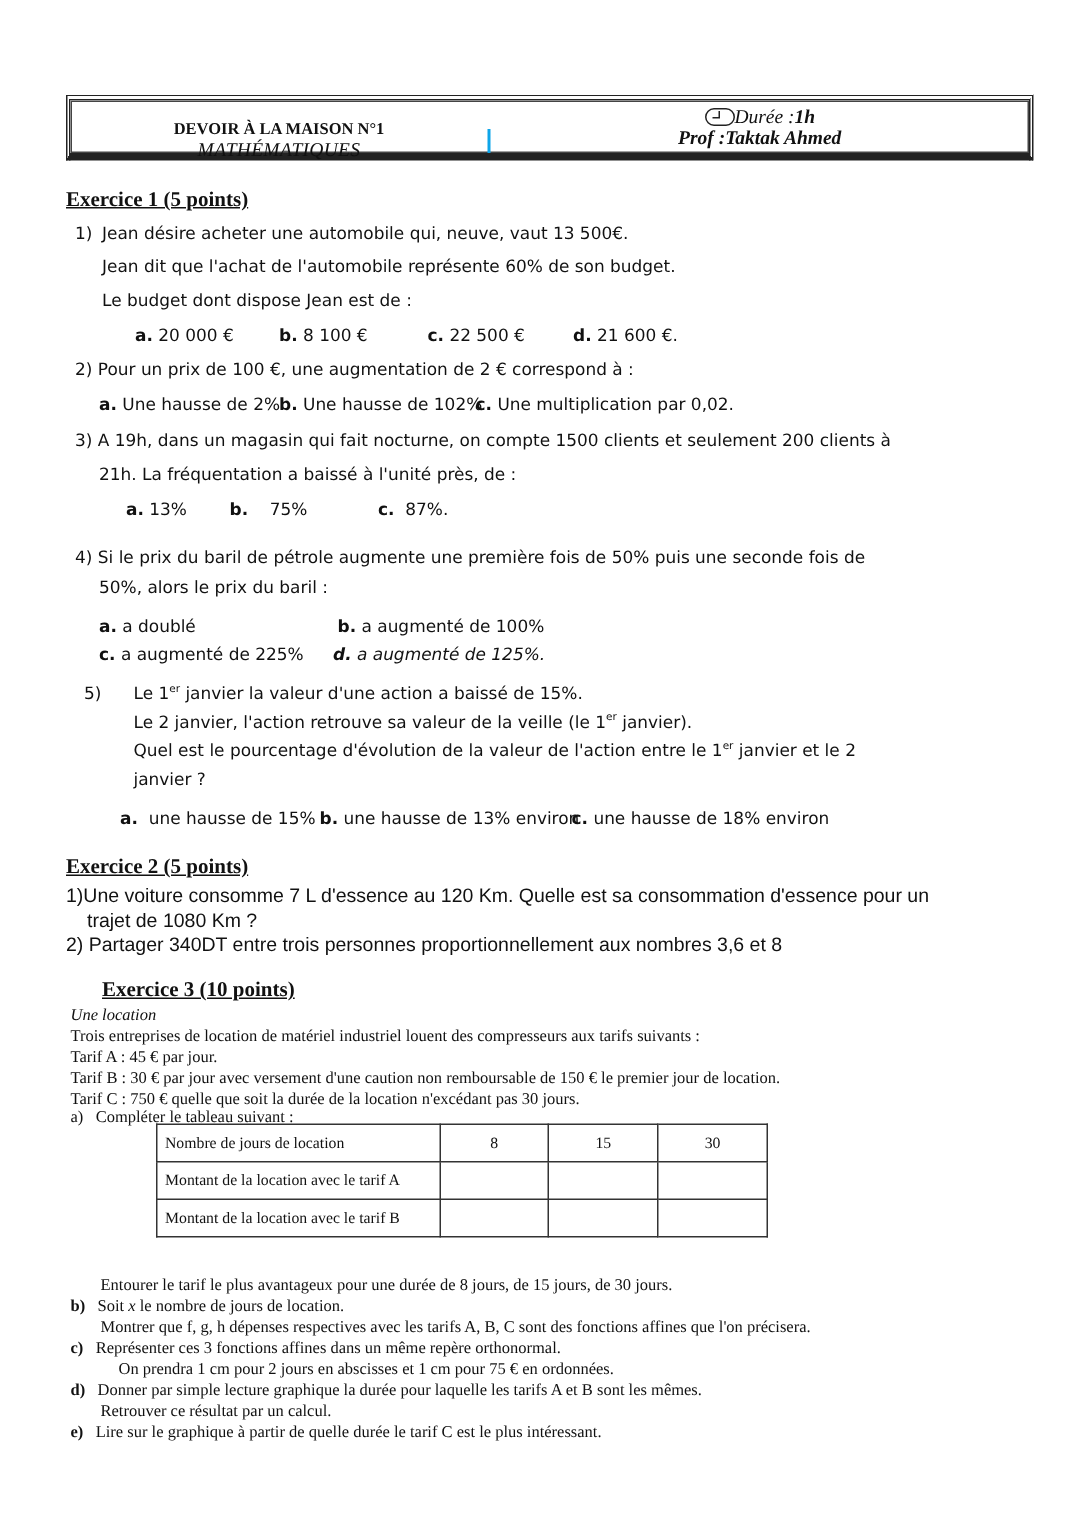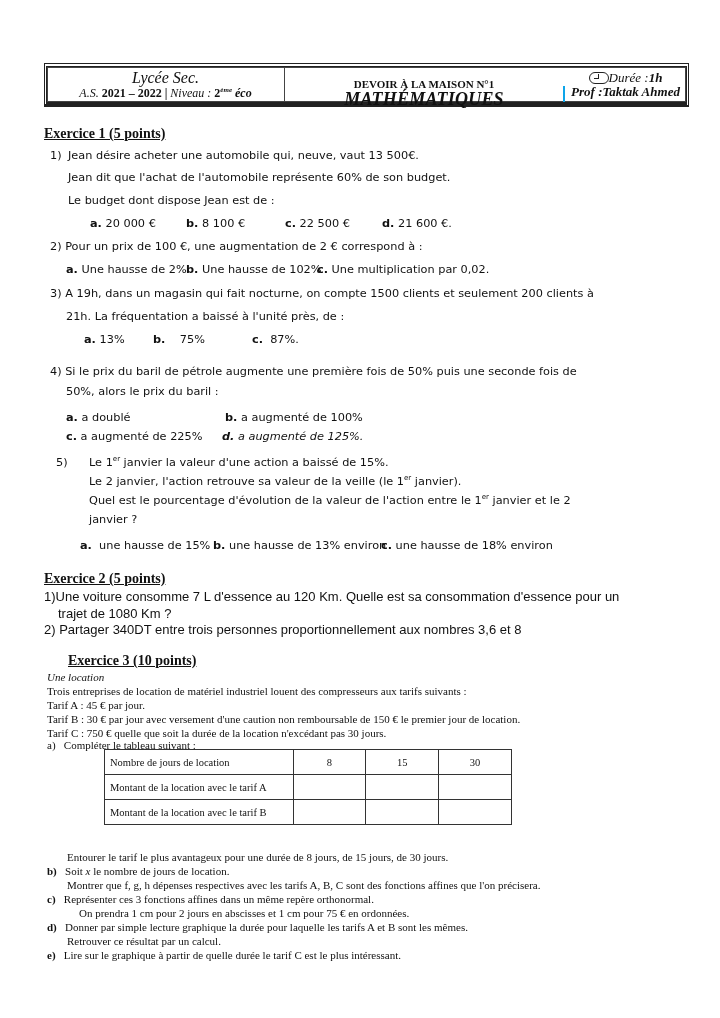--- a/index.html
+++ b/index.html
@@ -17,21 +17,21 @@
   .hcell { display: flex; flex-direction: column; justify-content: center; align-items: center; box-sizing: border-box; line-height: 1.05; }
   .hcell.left { width: 238px; border-right: 1px solid #444; }
   .hcell.mid { width: 280px; border-right: 2px solid #0ea5e9; margin-top: 19px; }
   .hcell.right { flex: 1; }
   .h-school { font-style: italic; font-size: 16px; }
   .h-year { font-size: 12px; }
   .h-year .it { font-style: italic; }
   .h-year b { font-weight: bold; }
   .h-year sup { font-size: 7px; font-style: italic; font-weight: bold; }
   .h-devoir { font-size: 11px; font-weight: bold; }
-  .h-subject { font-size: 18px; font-weight: bold; font-style: italic; letter-spacing: 0.2px; }
+  .h-subject { font-size: 13px; font-weight: normal; font-style: italic; letter-spacing: 0.2px; }
   .h-duree { font-size: 13px; font-style: italic; display: flex; align-items: center; gap: 0; }
   .h-prof { font-size: 13px; font-weight: bold; font-style: italic; }
   .clock-icon { width: 18px; height: 10px; border: 1px solid #222; border-radius: 6px; position: relative; display: inline-block; }
   .clock-icon::before { content: ""; position: absolute; left: 8px; top: 1px; width: 1px; height: 4px; background: #222; }
   .clock-icon::after { content: ""; position: absolute; left: 4px; top: 5px; width: 5px; height: 1px; background: #222; }
 
   .ex-title { position: absolute; left: 44px; font-size: 14px; font-weight: bold; text-decoration: underline; }
 
   .line { position: absolute; white-space: nowrap; font-size: 11.3px; }
   .opt b { font-weight: bold; }
@@ -46,31 +46,20 @@
     font-family: "Liberation Serif", serif; font-size: 10.5px;
   }
   table.tarifs td { border: 1px solid #333; height: 24px; padding: 0 5px; }
   table.tarifs td.c { text-align: center; width: 62px; }
   table.tarifs td.lbl { width: 178px; }
 </style>
 </head>
 <body>
 
 <div class="header serif">
-  <div class="hcell left">
-    <div class="h-school">Lycée Sec.</div>
-    <div class="h-year">
-      <span class="it">A.S.</span>
-      <b>2021 – 2022</b>
-      <b>|</b>
-      <span class="it">Niveau :</span>
-      <b>2</b><sup>ème</sup>
-      <b class="it">éco</b>
-    </div>
-  </div>
   <div class="hcell mid">
     <div class="h-devoir">DEVOIR À LA MAISON N°1</div>
     <div class="h-subject">MATHÉMATIQUES</div>
   </div>
   <div class="hcell right">
     <div class="h-duree">
       <span class="clock-icon"></span>
       <span>Durée :</span>
       <b>1h</b>
     </div>

